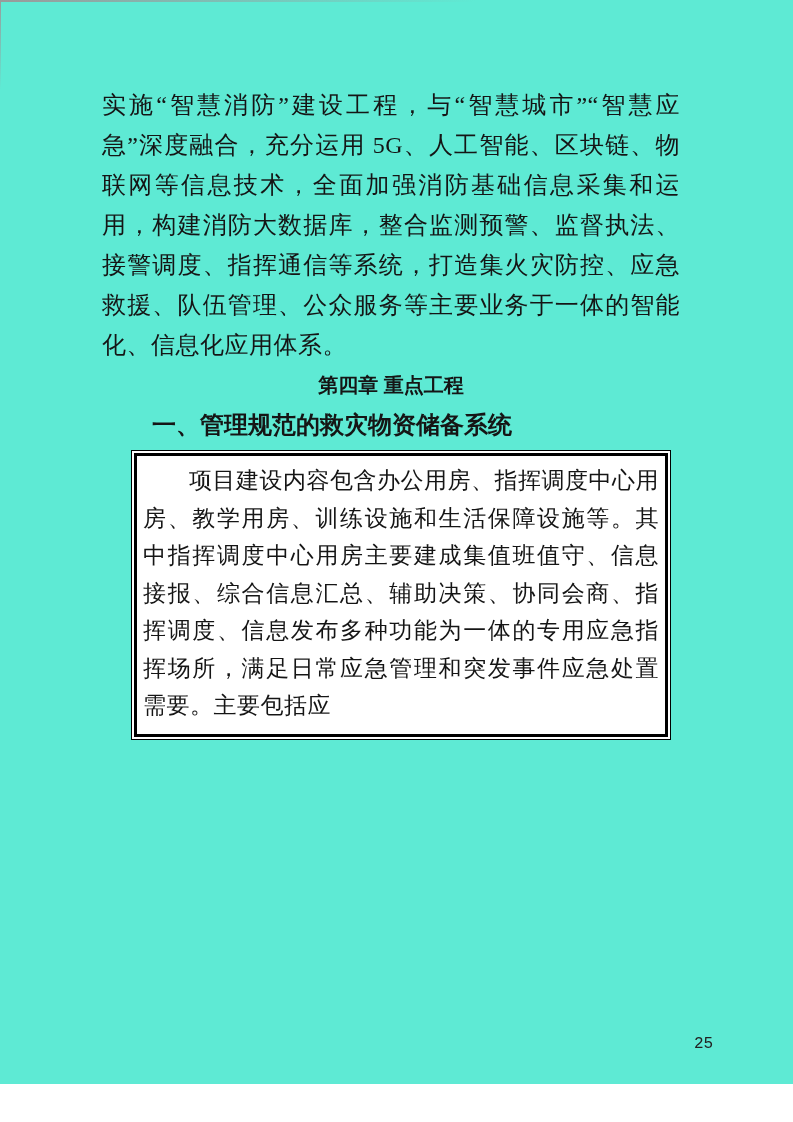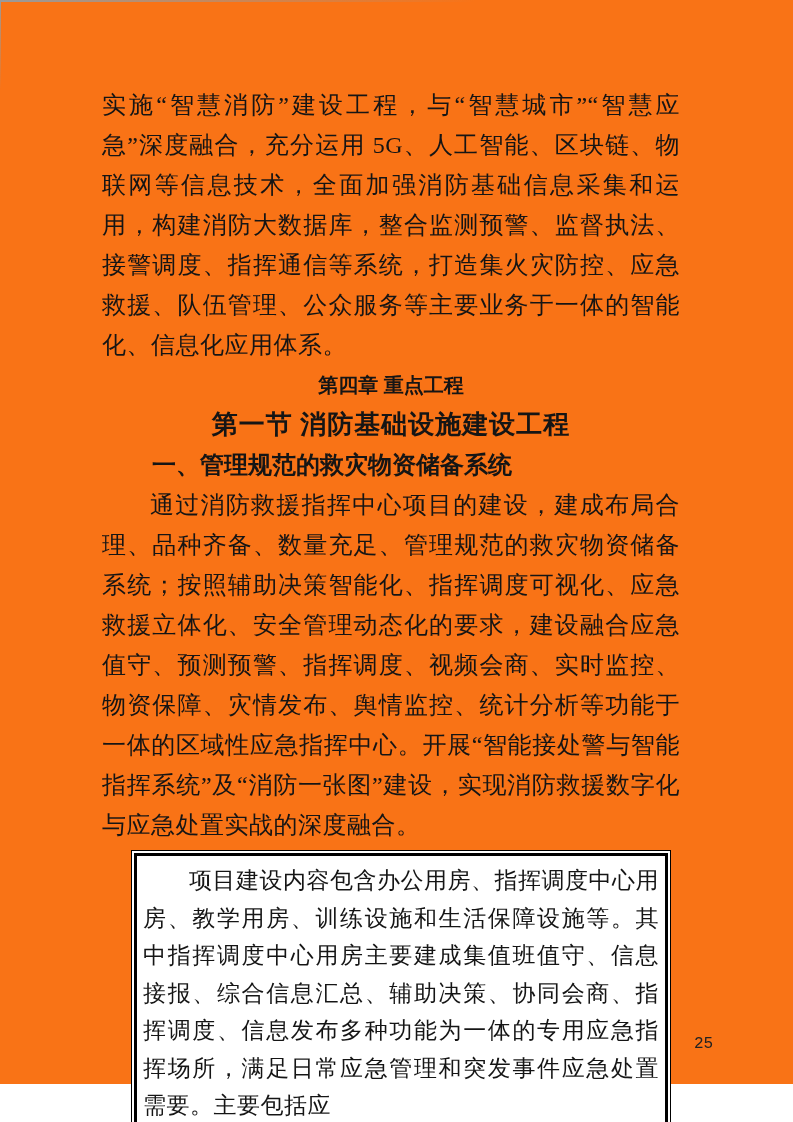--- a/index.html
+++ b/index.html
@@ -2,21 +2,21 @@
 <html><head>
 <meta charset="utf-8">
 <style>
   * { margin: 0; padding: 0; box-sizing: border-box; }
   html, body { background: #fff; }
   body { width: 793px; height: 1122px; position: relative; overflow: hidden; }
 
   .page {
     position: absolute; inset: 0;
     width: 793px; height: 1084px;
-    background: #f97316;
+    background: #5eead4;
     font-family: "Liberation Serif", serif;
     color: #151515;
   }
   
   .edge-top {
     position: absolute; top: 0; left: 0; height: 2px; width: 60%;
     background: linear-gradient(to right, #9a9a9a, rgba(154,154,154,0));
   }
   .edge-left {
     position: absolute; top: 0; left: 0; width: 1px; height: 90px;
@@ -110,25 +110,23 @@
 <div class="page">
   <div class="edge-top"></div>
   <div class="edge-left"></div>
 
   <div class="content">
 
     <p class="para">实施“智慧消防”建设工程，与“智慧城市”“智慧应急”深度融合，充分运用 5G、人工智能、区块链、物联网等信息技术，全面加强消防基础信息采集和运用，构建消防大数据库，整合监测预警、监督执法、接警调度、指挥通信等系统，打造集火灾防控、应急救援、队伍管理、公众服务等主要业务于一体的智能化、信息化应用体系。</p>
 
     <h1 class="chapter-heading">第四章 重点工程</h1>
 
-    <h2 class="section-heading">第一节 消防基础设施建设工程</h2>
 
     <h3 class="subsection-heading">一、管理规范的救灾物资储备系统</h3>
 
-    <p class="para indent">通过消防救援指挥中心项目的建设，建成布局合理、品种齐备、数量充足、管理规范的救灾物资储备系统；按照辅助决策智能化、指挥调度可视化、应急救援立体化、安全管理动态化的要求，建设融合应急值守、预测预警、指挥调度、视频会商、实时监控、物资保障、灾情发布、舆情监控、统计分析等功能于一体的区域性应急指挥中心。开展“智能接处警与智能指挥系统”及“消防一张图”建设，实现消防救援数字化与应急处置实战的深度融合。</p>
 
     <div class="callout-outer">
       <div class="callout-inner">
         <div class="callout-body">项目建设内容包含办公用房、指挥调度中心用房、教学用房、训练设施和生活保障设施等。其中指挥调度中心用房主要建成集值班值守、信息接报、综合信息汇总、辅助决策、协同会商、指挥调度、信息发布多种功能为一体的专用应急指挥场所，满足日常应急管理和突发事件应急处置需要。主要包括应</div>
       </div>
     </div>
 
   </div>
 
   <div class="page-number">25</div>

